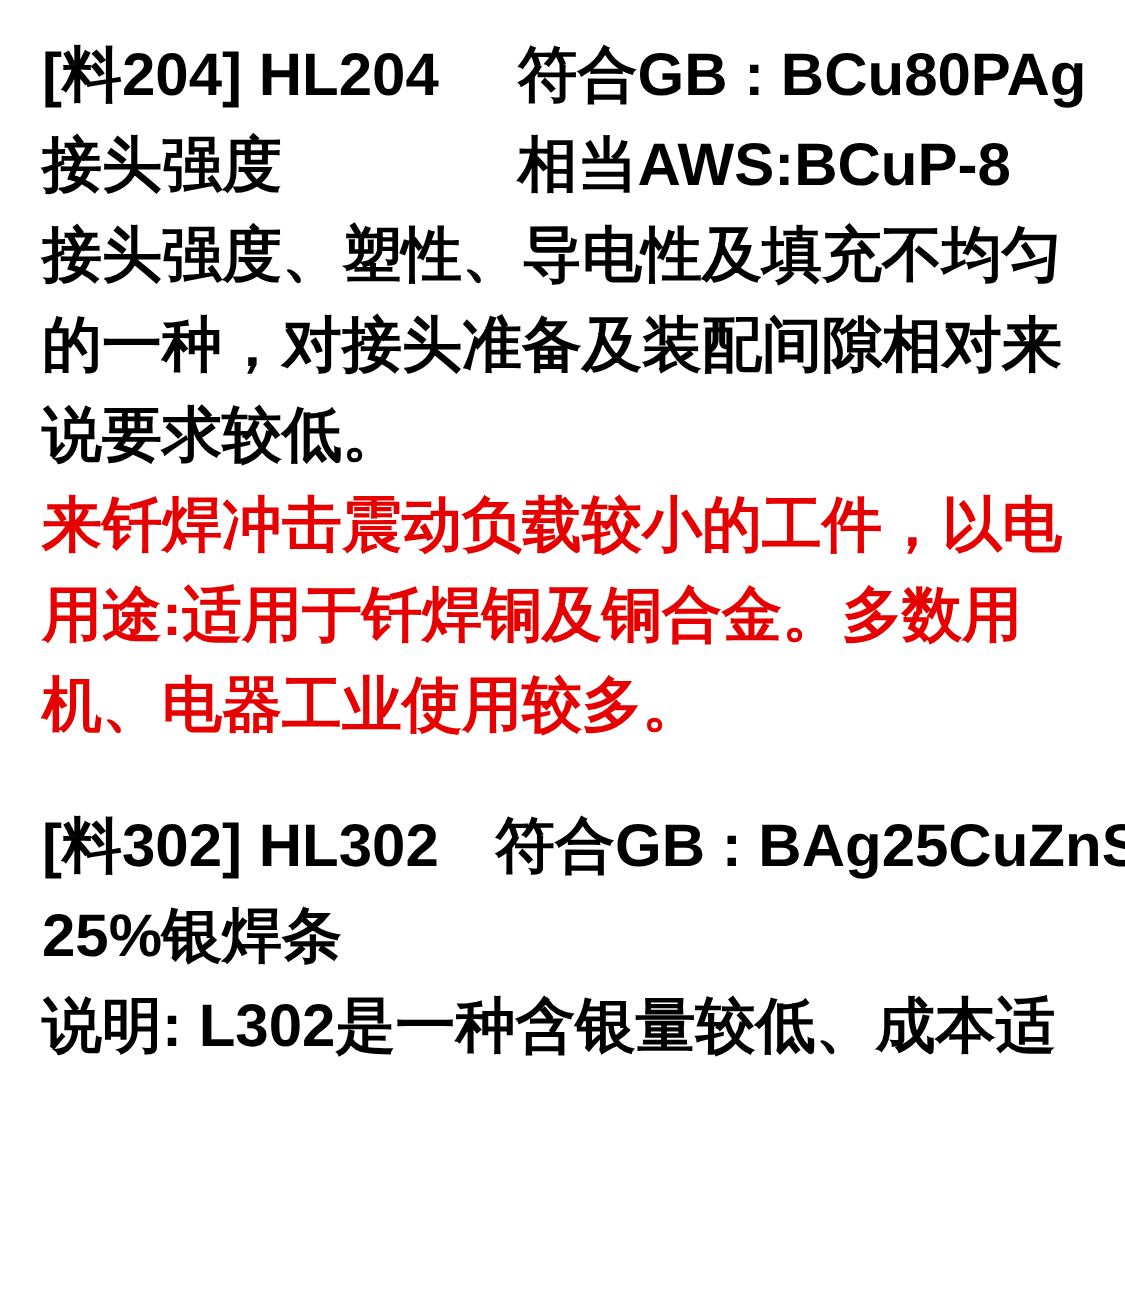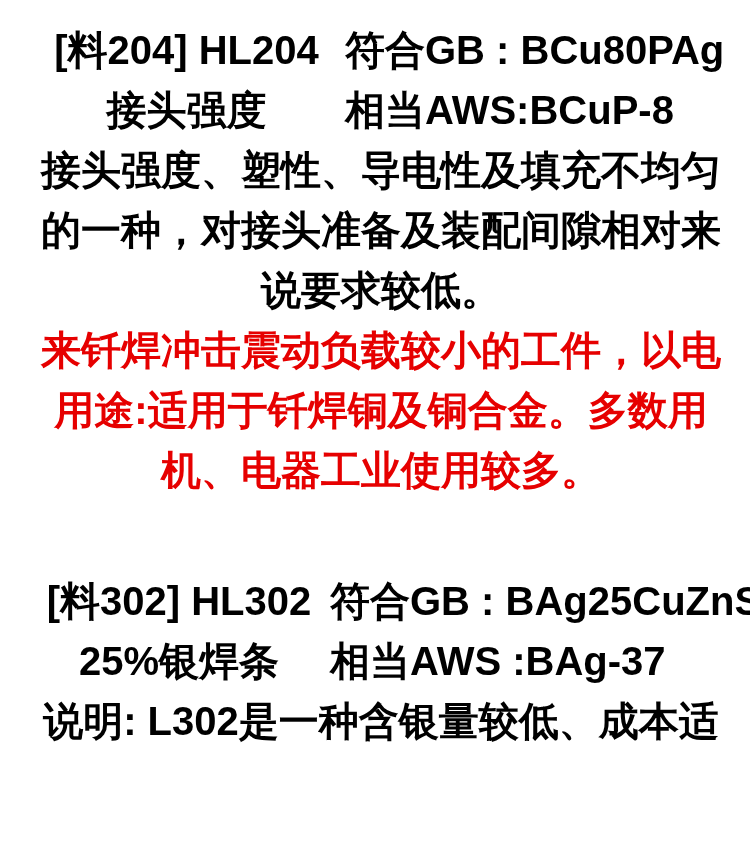--- a/index.html
+++ b/index.html
@@ -18,26 +18,26 @@
     font-weight: bold;
     color: #000000;
     letter-spacing: 0;
   }
   .hrow { display: flex; white-space: pre; }
   .hleft { flex: 0 0 auto; }
   .section-1 .hleft { width: 317px; }
   .section-2 .hleft { width: 302px; }
   .line { margin: 0; white-space: pre; }
   .usage { color: var(--accent-red, #e60000); }
-  .section-2 { margin-top: 71px; }
+  .section-2 { margin-top: 34px; }
 </style>
 </head>
 <body>
 
-<div class="page" style="background: rgb(255, 255, 255); text-align: center;">
+<div class="page" style="background: rgb(255, 255, 255);">
   <div class="content" style="color: rgb(0, 0, 0);">
 
     <section class="section-1">
       <div class="hrow">
         <span class="hleft">[料204] HL204</span>
         <span>符合GB : BCu80PAg</span>
       </div>
       <div class="hrow">
         <span class="hleft">接头强度</span>
         <span>相当AWS:BCuP-8</span>
@@ -50,19 +50,18 @@
       <p class="line usage">机、电器工业使用较多。</p>
     </section>
 
     <section class="section-2">
       <div class="hrow">
         <span class="hleft">[料302] HL302</span>
         <span>符合GB : BAg25CuZnSn</span>
       </div>
       <div class="hrow">
         <span class="hleft">25%银焊条</span>
-        <span>相当AWS :BAg-37</span>
       </div>
       <p class="line">说明: L302是一种含银量较低、成本适</p>
     </section>
 
   </div>
 </div>
 
 </body></html>

